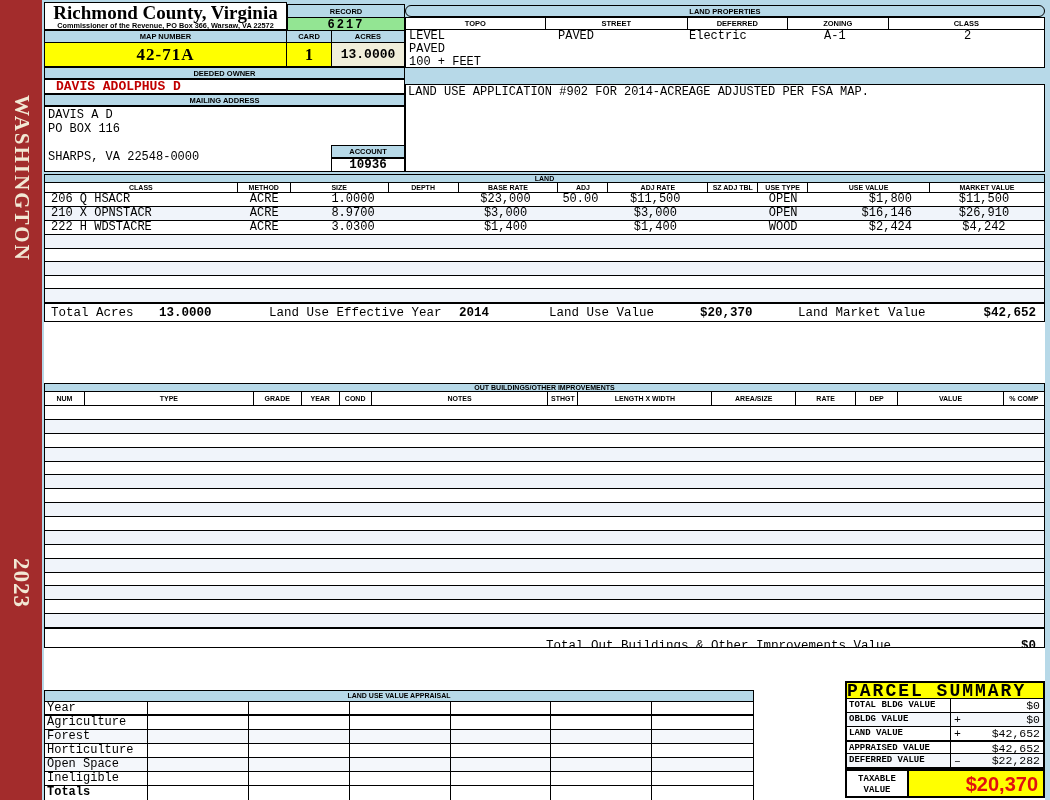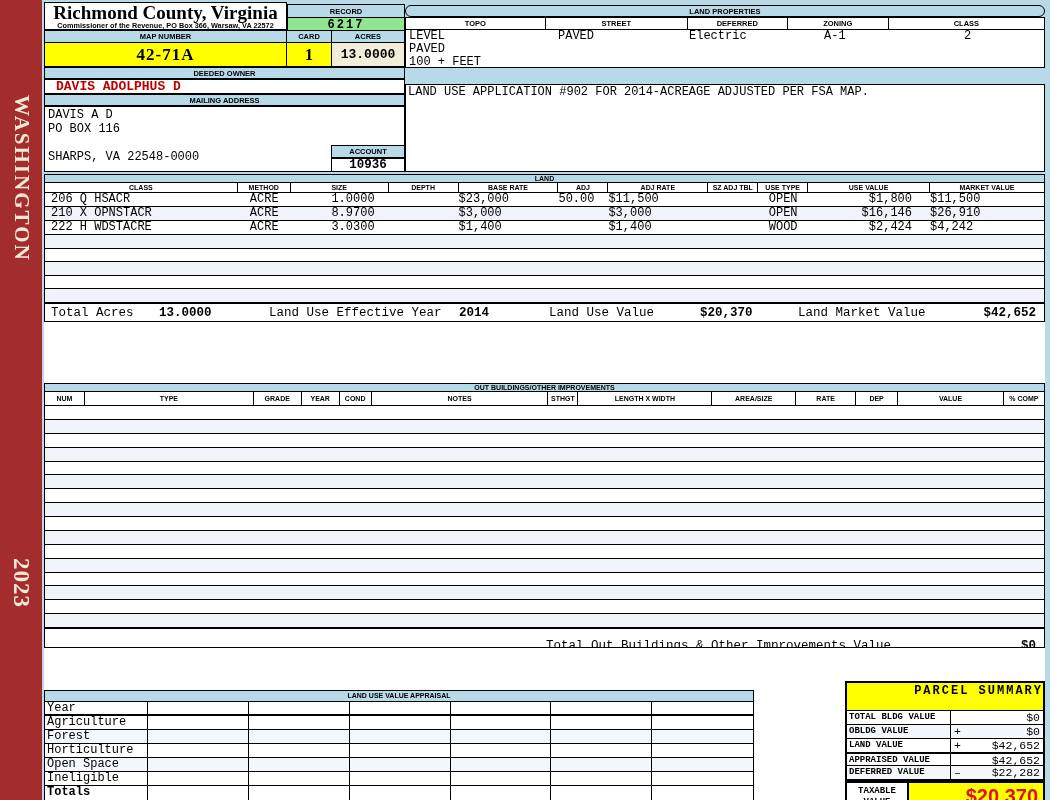--- a/index.html
+++ b/index.html
@@ -73,21 +73,21 @@
   .colrow .c { border-right:1px solid #000; border-bottom:1px solid #000; font-size:7px; font-weight:bold;
                text-align:center; overflow:hidden; }
   .colrow .c:last-child { border-right:none; }
   .rows { background:#fff; border-left:1px solid #000; border-right:1px solid #000; }
   .drow { display:flex; border-bottom:1px solid #000; font-family:"Liberation Mono", monospace;
           font-size:12px; }
   .rows .drow:nth-child(even) { background:#F0F4FA; }
   .drow .c { overflow:hidden; white-space:nowrap; }
   .al { text-align:left; padding-left:6px; }
   .ac { text-align:center; }
-  .ar { text-align:left; padding-right:6px; }
+  .ar { text-align:center; padding-right:6px; }
   .ar12 { text-align:right; padding-right:14px; }
   .ar18 { text-align:right; padding-right:18px; }
 
   #land-sect { top:174px; }
   #land-sect .tbar { height:9px; }
   #land-cols { height:10px; }
   #land-cols .c { line-height:9px; }
   #land-sect .drow { height:14px; line-height:13px; }
   #land-sect .drow.empty { height:13.6px; }
   #land-total { position:relative; height:19px; background:#fff; border:1px solid #000;
@@ -116,22 +116,22 @@
   .luva-row:last-child { border-bottom:none; }
   .luva-row.thick { border-bottom-width:2px; }
   .luva-row:nth-child(4), .luva-row:nth-child(6) { background:#F4F7FB; }
   .luva-row .lc { width:14.6%; border-right:1px solid #000; font-family:"Liberation Mono", monospace;
                   font-size:12px; line-height:13px; padding-left:2px; overflow:hidden; }
   .luva-row .vc { width:14.233%; border-right:1px solid #000; }
   .luva-row .vc:last-child { border-right:none; }
 
   
   #ps { position:absolute; left:845px; top:681px; width:200px; border:2px solid #000; background:#fff; }
-  #ps-title { background:#FFFF00; text-align:right; font-family:"Liberation Mono", monospace;
-              font-weight:bold; font-size:12px; line-height:16px; height:28px; letter-spacing:2px;
+  #ps-title { background:#FFFF00; text-align:left; font-family:"Liberation Mono", monospace;
+              font-weight:bold; font-size:18px; line-height:16px; height:16px; letter-spacing:2px;
               border-bottom:1px solid #000; }
   .ps-row { display:flex; height:14px; border-bottom:1px solid #000; }
   .ps-row.thick-top { border-top:2px solid #000; margin-top:-1px; }
   .ps-row:nth-child(3), .ps-row:nth-child(6) { background:#F4F7FB; }
   .ps-label { width:104px; border-right:1px solid #000; font-family:"Liberation Mono", monospace;
               font-weight:bold; font-size:9px; line-height:13px; padding-left:2px; white-space:nowrap; overflow:hidden; }
   .ps-val { flex:1; display:flex; font-family:"Liberation Mono", monospace; font-size:11.5px; line-height:13px; }
   .ps-sign { width:13px; padding-left:3px; }
   .ps-amount { flex:1; text-align:right; padding-right:3px; }
   #ps-tax { display:flex; height:28px; border-top:3px solid #000; }

